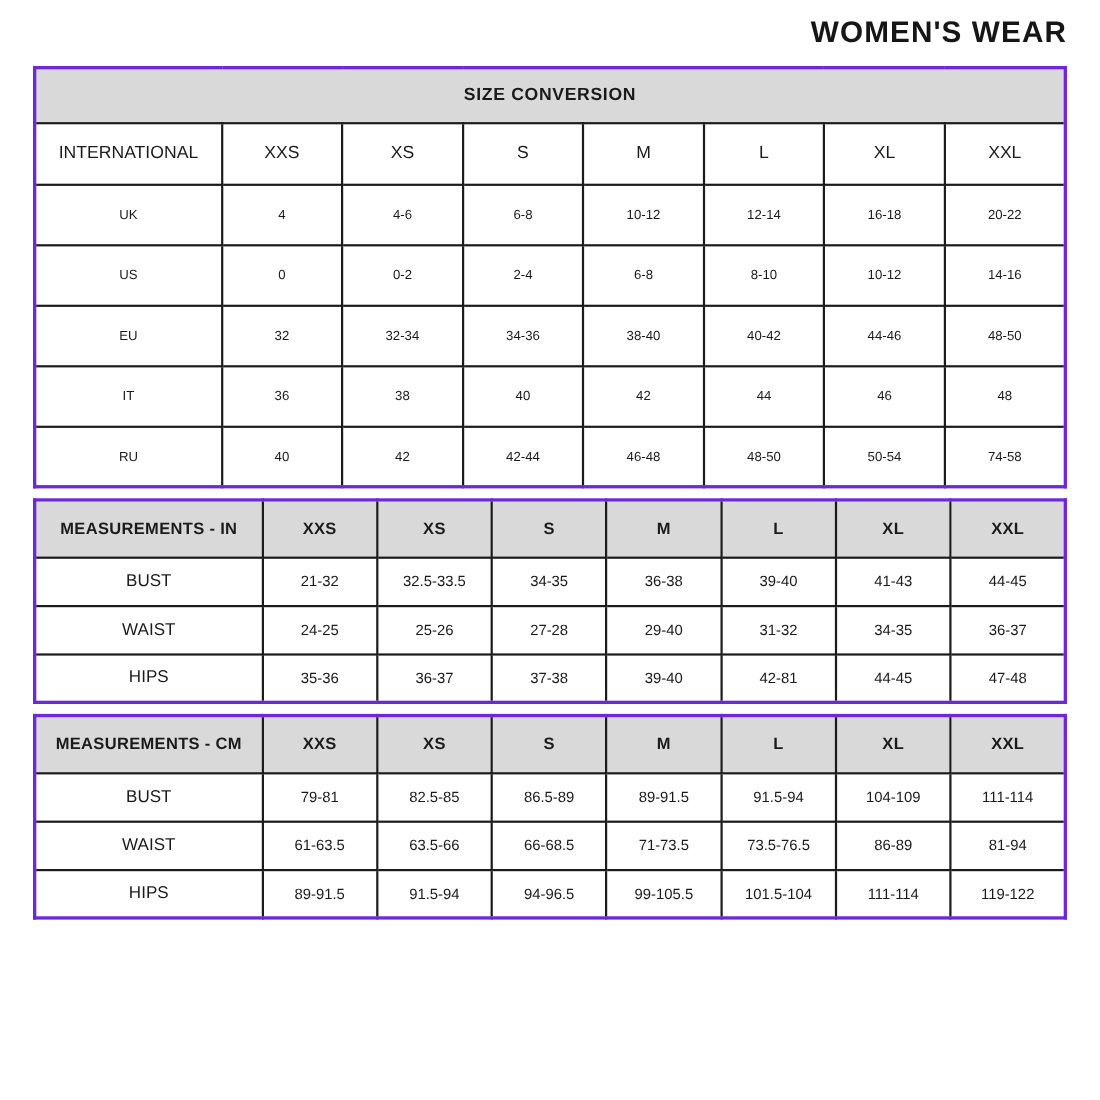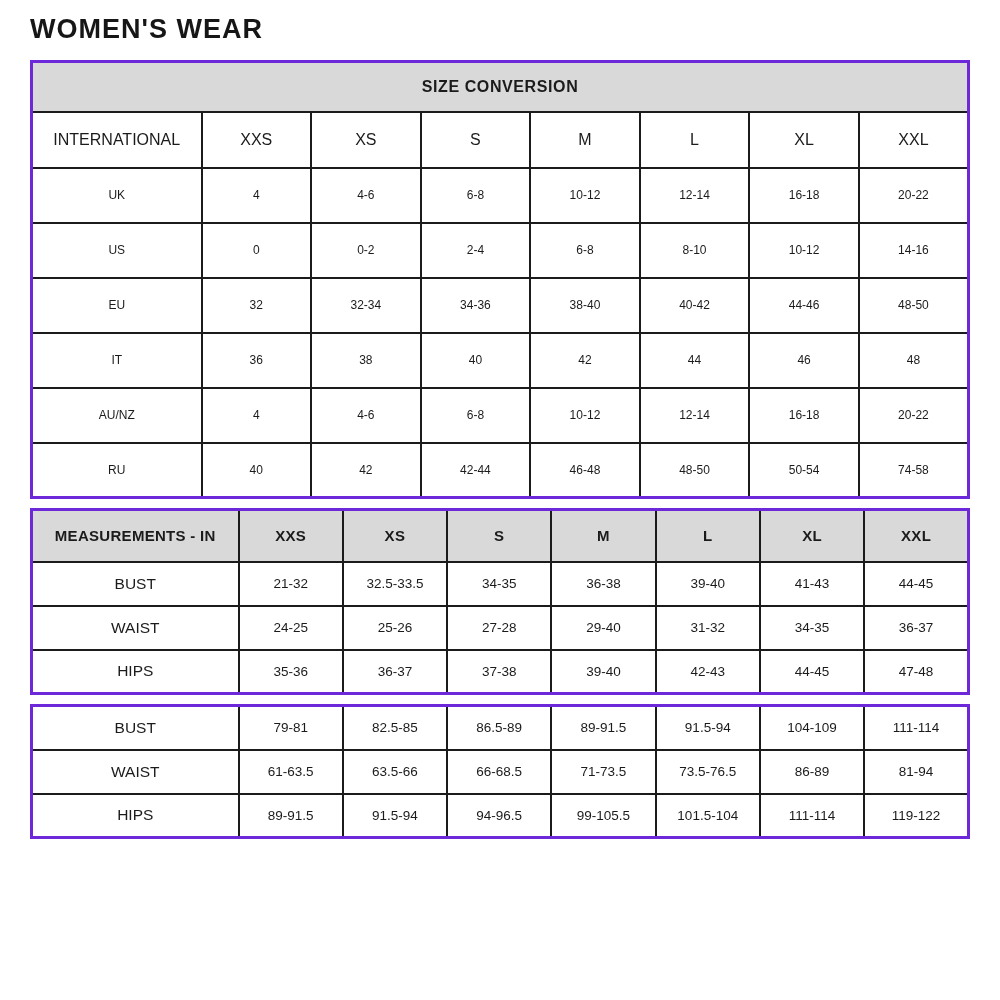--- a/index.html
+++ b/index.html
@@ -7,21 +7,21 @@
   body {
     width: 1000px;
     height: 1000px;
     background: #ffffff;
     font-family: "Liberation Sans", "DejaVu Sans", sans-serif;
     color: #1b1b1b;
   }
   .sheet { width: 1000px; padding: 10px 30px 0 30px; }
   .title {
     margin: 4px 0 15px 0;
-    text-align: left;
+    text-align: right;
     font-size: 27px;
     font-weight: 700;
     letter-spacing: 1px;
     color: #161616;
   }
   table {
     width: 940px;
     border-collapse: collapse;
     table-layout: fixed;
     margin: 0 0 9px 0;
@@ -112,30 +112,20 @@
         <td class="lbl">IT</td>
         <td>36</td>
         <td>38</td>
         <td>40</td>
         <td>42</td>
         <td>44</td>
         <td>46</td>
         <td>48</td>
       </tr>
       <tr class="conv-row">
-        <td class="lbl">AU/NZ</td>
-        <td>4</td>
-        <td>4-6</td>
-        <td>6-8</td>
-        <td>10-12</td>
-        <td>12-14</td>
-        <td>16-18</td>
-        <td>20-22</td>
-      </tr>
-      <tr class="conv-row">
         <td class="lbl">RU</td>
         <td>40</td>
         <td>42</td>
         <td>42-44</td>
         <td>46-48</td>
         <td>48-50</td>
         <td>50-54</td>
         <td>74-58</td>
       </tr>
     </tbody>
@@ -182,39 +172,49 @@
         <td>31-32</td>
         <td>34-35</td>
         <td>36-37</td>
       </tr>
       <tr class="meas-row">
         <td class="lbl">HIPS</td>
         <td>35-36</td>
         <td>36-37</td>
         <td>37-38</td>
         <td>39-40</td>
-        <td>42-43</td>
+        <td>42-81</td>
         <td>44-45</td>
         <td>47-48</td>
       </tr>
     </tbody>
   </table>
 
   <table>
     <colgroup>
       <col style="width:207px">
       <col>
         <col>
         <col>
         <col>
         <col>
         <col>
         <col>
     </colgroup>
     <tbody>
+      <tr class="meas-head">
+        <th class="gray">MEASUREMENTS - CM</th>
+        <th class="gray">XXS</th>
+        <th class="gray">XS</th>
+        <th class="gray">S</th>
+        <th class="gray">M</th>
+        <th class="gray">L</th>
+        <th class="gray">XL</th>
+        <th class="gray">XXL</th>
+      </tr>
       <tr class="meas-row">
         <td class="lbl">BUST</td>
         <td>79-81</td>
         <td>82.5-85</td>
         <td>86.5-89</td>
         <td>89-91.5</td>
         <td>91.5-94</td>
         <td>104-109</td>
         <td>111-114</td>
       </tr>

